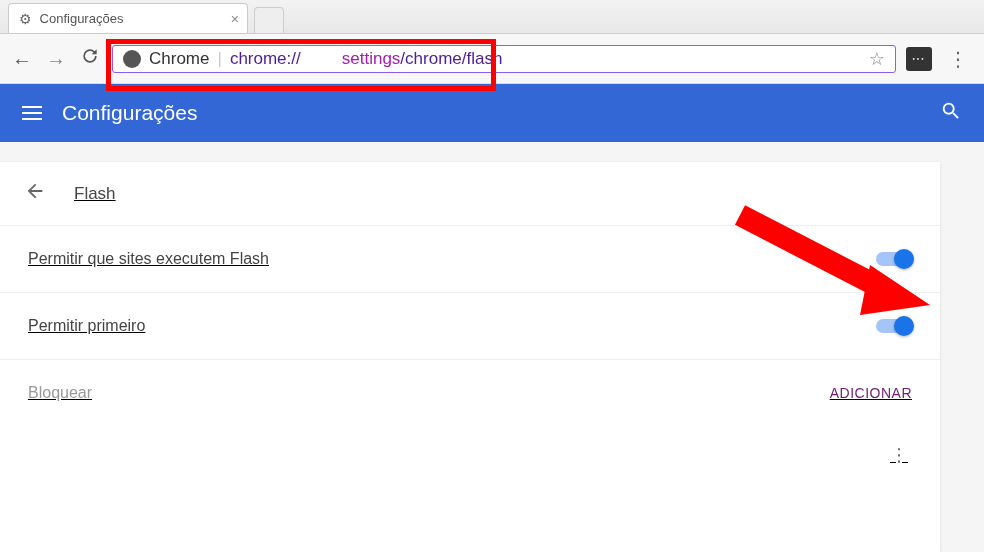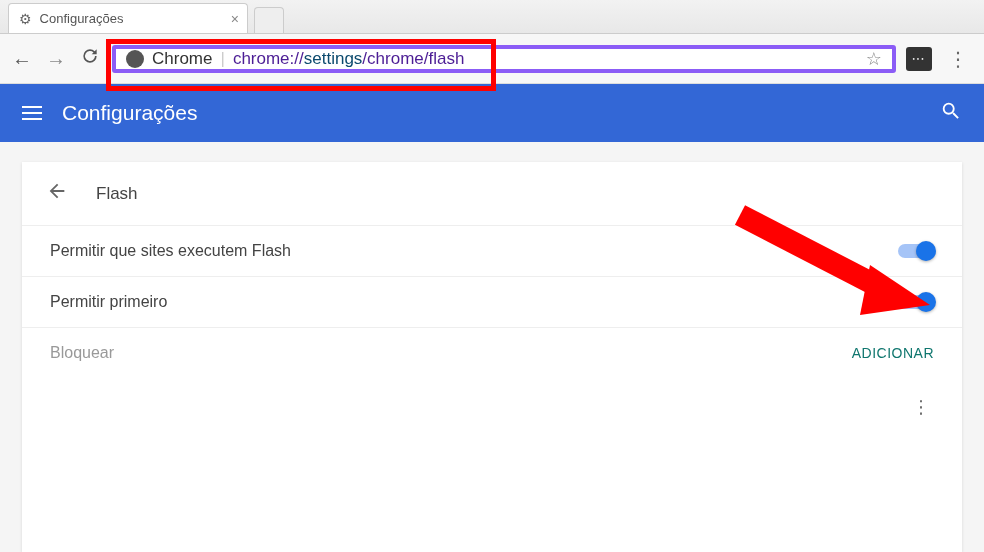--- a/index.html
+++ b/index.html
@@ -83,40 +83,40 @@
       top: -6px;
       left: -6px;
       right: 400px;
       height: 52px;
       pointer-events: none;
       z-index: 50;
     }
     .addr {
       flex: 1;
       height: 28px;
-      border: 4px solid #8b5cf6;
+      border: 1px solid #8b5cf6;
       border-radius: 3px;
       background: #fff;
       display: flex;
       align-items: center;
       padding: 0 10px;
       gap: 8px;
       font-size: 17px;
     }
     .addr .chrome-ico {
       width: 18px; height: 18px;
       background: #555;
       border-radius: 50%;
       position: relative;
       flex-shrink: 0;
     }
     .addr .chrome-label { color: #333; font-weight: 400; }
     .addr .sep { color: #ccc; }
     .addr .url-gray { color: #4c1d95; font-weight: 300; }
-    .addr .url-dark { color: #0c4a6e; }
+    .addr .url-dark { color: #a21caf; margin-left: 41px; }
     .addr-spacer { flex: 1; }
     .addr .star { color: #888; font-size: 18px; }
     .ext-btn {
       width: 26px; height: 24px;
       background: #333;
       border-radius: 3px;
       display: flex;
       align-items: center;
       justify-content: center;
       color: #fff;
@@ -154,42 +154,43 @@
       font-weight: 400;
       flex: 1;
     }
     .search-ico svg { width: 22px; height: 22px; fill: #fff; }
     
     .content {
       background: #f5f5f5;
       height: calc(552px - 34px - 50px - 58px);
       padding: 20px 0 0 0;
       display: flex;
-      justify-content: center;
+      justify-content: flex-start;
+      text-decoration: underline;
     }
     .panel {
       background: #fff;
       width: 940px;
       box-shadow: 0 1px 3px rgba(0,0,0,0.12);
       position: relative;
     }
     .panel-header {
       display: flex;
       align-items: center;
       padding: 18px 24px;
       gap: 28px;
       font-size: 17px;
       color: #444;
     }
     .panel-header .back svg { width: 22px; height: 22px; fill: #666; }
     .row {
       display: flex;
       align-items: center;
       justify-content: space-between;
-      padding: 16px 28px;
+      padding: 24px 28px;
       border-top: 1px solid #eee;
       font-size: 16px;
       color: #444;
     }
     .row .label { }
     .toggle {
       width: 36px;
       height: 14px;
       background: #a5c4f7;
       border-radius: 10px;
@@ -201,21 +202,21 @@
       right: -2px;
       top: -3px;
       width: 20px;
       height: 20px;
       background: #1a73e8;
       border-radius: 50%;
       box-shadow: 0 1px 3px rgba(0,0,0,0.3);
     }
     .row.block { color: #999; }
     .add-btn {
-      color: #0f766e;
+      color: #701a75;
       font-weight: 500;
       font-size: 14px;
       letter-spacing: 0.5px;
     }
     .row-more {
       display: flex;
       justify-content: flex-end;
       padding: 18px 32px;
       color: #666;
       font-size: 18px;

